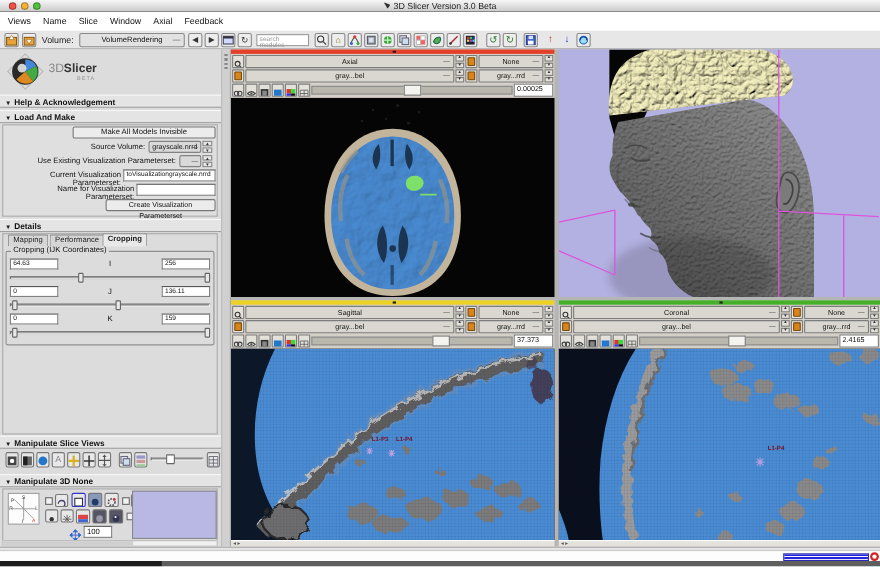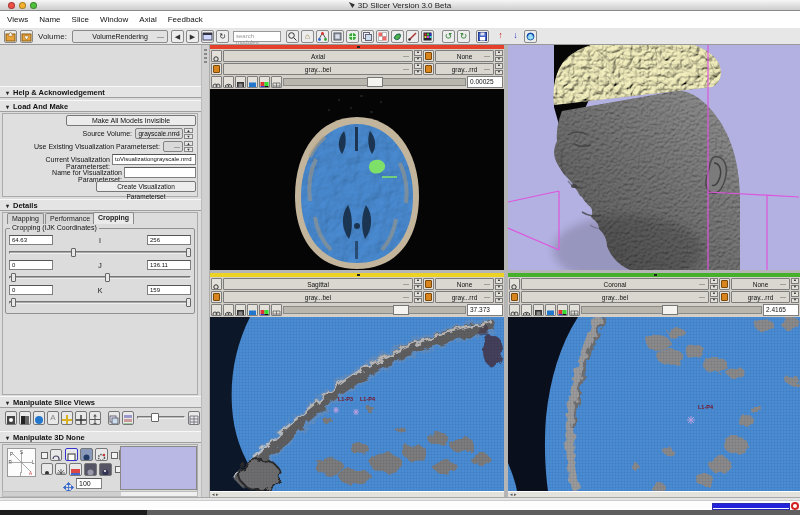--- a/index.html
+++ b/index.html
@@ -179,20 +179,32 @@
     <span class="tbtn" style="left:524px"><svg width="11" height="11">
           <circle cx="5.5" cy="5.5" r="3.5" fill="#9adbf5" stroke="#2266aa"></circle>
           <path d="M2.5,5.5 A3,3 0 0 1 8.5,5.5" fill="none" stroke="#1144aa" stroke-width="1.2"></path>
         </svg></span>
   </div>
 
   <div class="abs main">
 
     <div class="lpanel">
 
+      <div class="abs" style="left:6px;top:3px;width:190px;height:36px">
+        <svg width="34" height="34" style="position:absolute;left:0;top:0">
+          <polygon points="17,1 33,17 17,33 1,17" fill="none" stroke="#bbb"></polygon>
+          <circle cx="17" cy="17" r="12" fill="#2a2a2a"></circle>
+          <path d="M17,17 L17,6 A11,11 0 0 1 27,12 Z" fill="#4488dd"></path>
+          <path d="M17,17 L27,12 A11,11 0 0 1 24,26 Z" fill="#44aa44"></path>
+          <path d="M17,17 L24,26 A11,11 0 0 1 9,24 Z" fill="#dd8822"></path>
+          <circle cx="14" cy="14" r="4" fill="#f0f0f0" opacity="0.85"></circle>
+        </svg>
+        <span class="abs" style="left:38px;top:8px;font-size:11px;color:#888"><span>3D</span><b style="color:#333">Slicer</b></span>
+        <span class="abs" style="left:64px;top:21px;font-size:5px;color:#999;letter-spacing:1px">BETA</span>
+      </div>
 
       <div class="shead" style="top:41px"><span class="tri">▾</span><span>Help &amp; Acknowledgement</span></div>
 
       <div class="shead" style="top:55px"><span class="tri">▾</span><span>Load And Make</span></div>
 
       <div class="frame" style="left:2px;top:68px;width:196px;height:84px"></div>
       <span class="pbtn" style="left:66px;top:70px;width:130px;height:11px;line-height:10px">Make All Models Invisible</span>
       <span class="plabel" style="left:40px;top:85px;width:92px">Source Volume:</span>
       <span class="pdd" style="left:135px;top:83px;width:48px;height:11px">
           <span>grayscale.nrrd</span>

